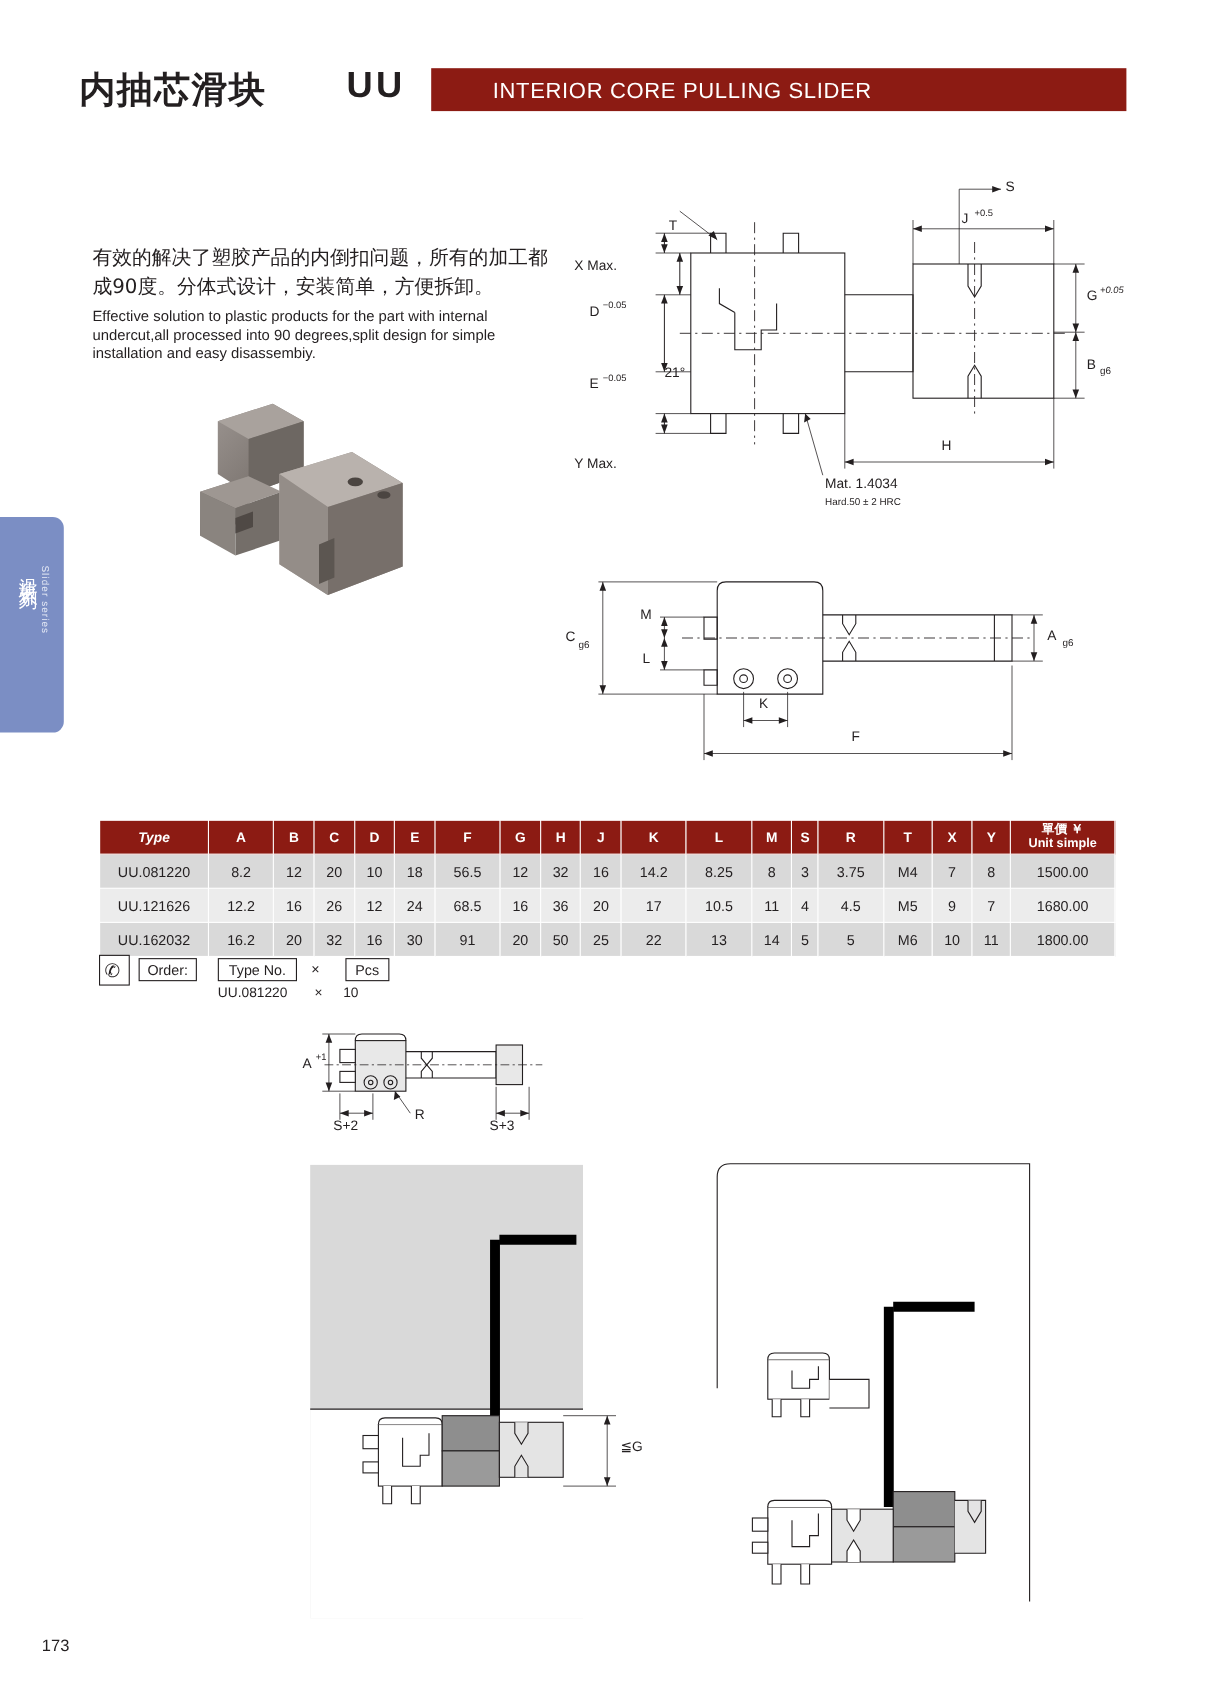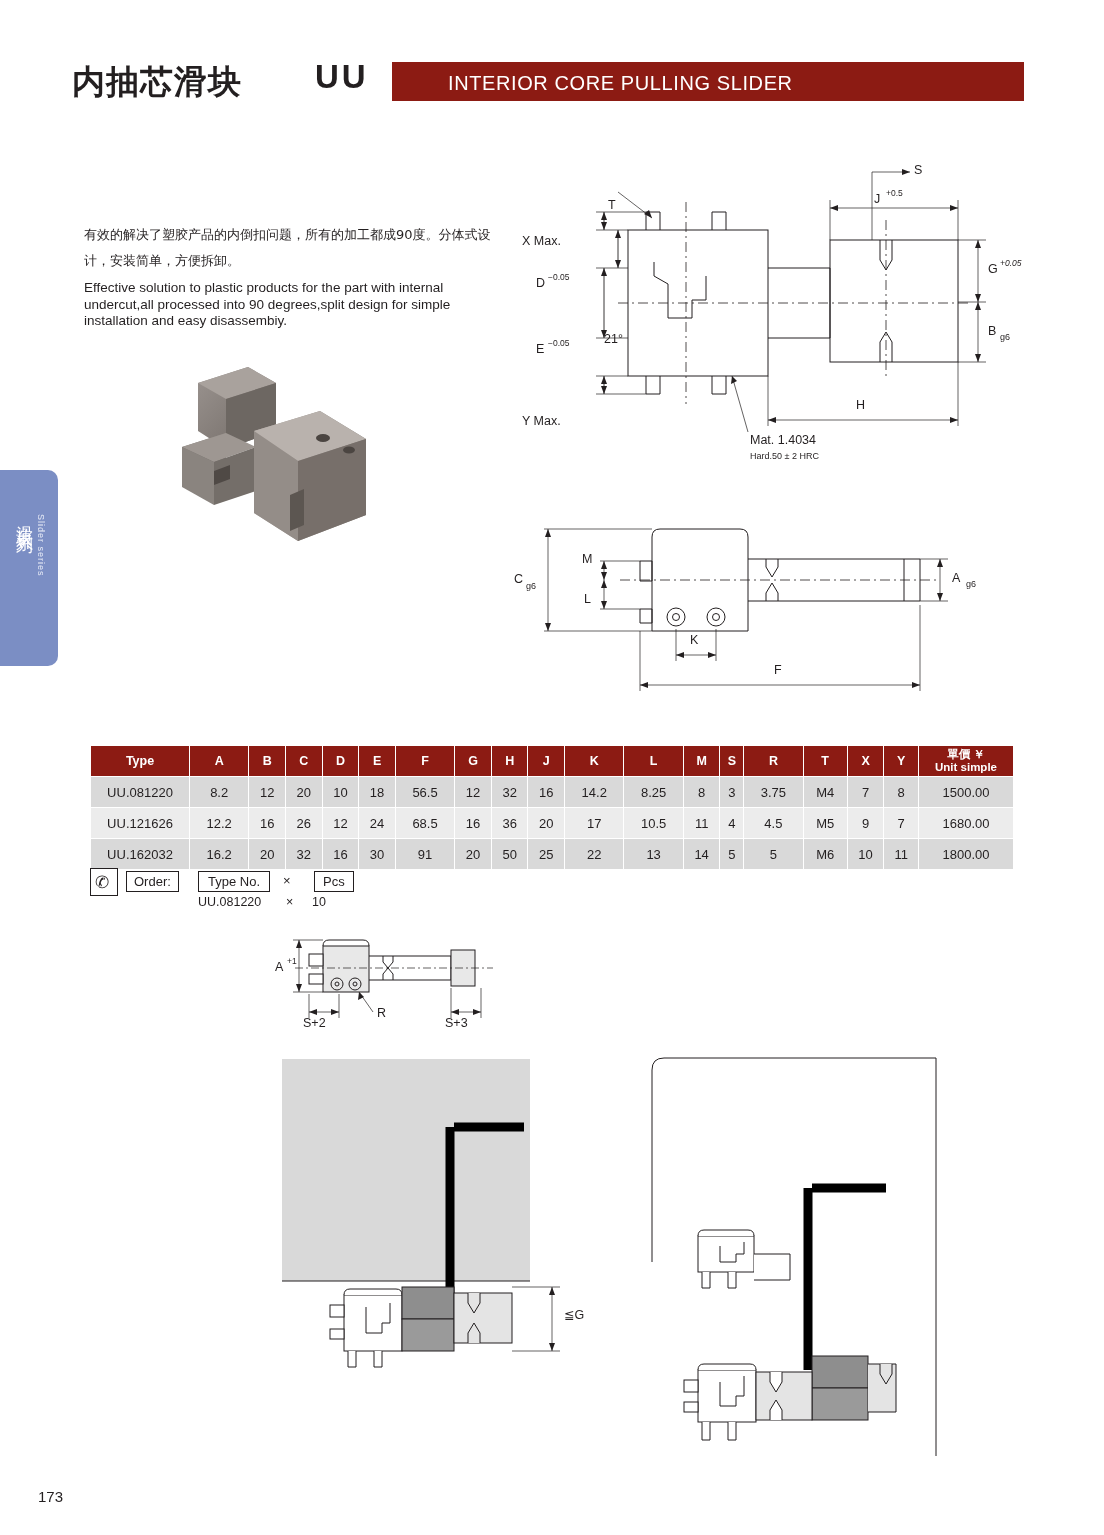--- a/index.html
+++ b/index.html
@@ -48,21 +48,21 @@
   }
   .side-tab .en{
     position:absolute;left:36px;top:44px;
     writing-mode:vertical-rl;
     font-size:9px;color:#e8ecf7;letter-spacing:1px;
   }
 
   
   .intro{position:absolute;left:84px;top:222px;width:420px;}
   .intro .cn{
-    font-size:13px;line-height:26px;color:#231f20;
+    font-size:18px;line-height:26px;color:#231f20;
     font-family:"DejaVu Sans", sans-serif;
   }
   .intro .en{
     margin-top:6px;
     font-size:13.5px;line-height:16.5px;color:#231f20;
   }
 
   
   .photo{position:absolute;left:170px;top:355px;width:250px;height:215px;}
 
@@ -75,21 +75,21 @@
   
   .tbl{position:absolute;left:90px;top:745px;width:924px;border-collapse:collapse;}
   .tbl th,.tbl td{
     border:1px solid #ffffff;
     text-align:center;
     font-size:13px;
     height:28px;
     color:#231f20;
   }
   .tbl thead th{background:#8c1b13;color:#ffffff;font-size:12.5px;font-weight:bold;}
-  .tbl thead th.type-h{width:96px;}
+  .tbl thead th.type-h{width:96px;font-style:italic;}
   .tbl thead th.price-h{width:92px;line-height:13px;font-size:11.5px;}
   .tbl tbody tr td{background:#d9d9d9;}
   .tbl tbody tr:nth-child(even) td{background:#ececec;}
   .tbl tbody td.typ{font-size:13px;}
 
   
   .order{position:absolute;left:90px;top:868px;width:420px;height:42px;}
   .order .ph-ic{
     position:absolute;left:0;top:0;width:26px;height:26px;border:1.5px solid #231f20;
   }

